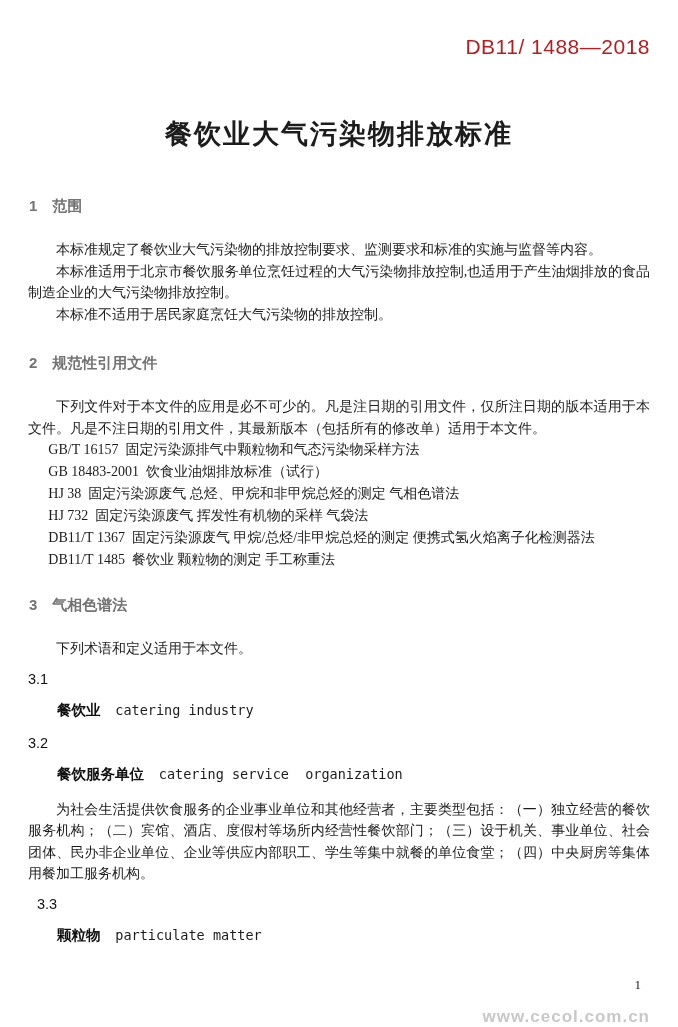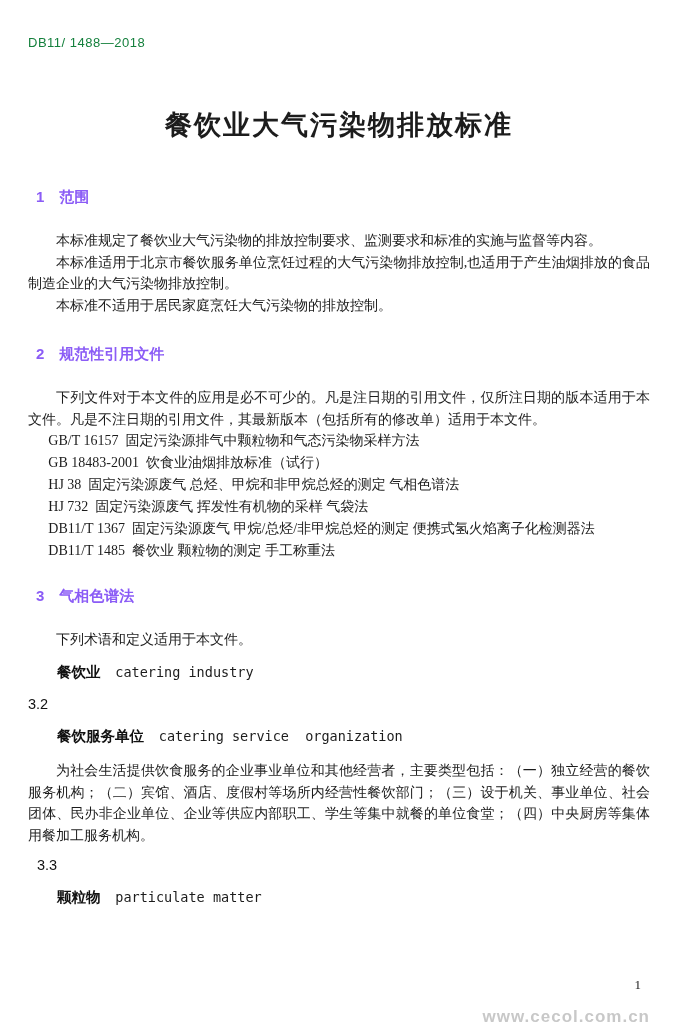--- a/index.html
+++ b/index.html
@@ -7,42 +7,42 @@
     width: 678px; height: 1027px;
     background: #ffffff;
     color: #1c1c1c;
     font-family: "Liberation Serif", serif;
     position: relative;
     overflow: hidden;
   }
   .page { padding: 35px 28px 0 28px; }
 
   .doc-header {
-    text-align: left;
+    text-align: right;
     font-family: "Liberation Sans", sans-serif;
-    font-size: 13px;
-    color: #15803d;
+    font-size: 21px;
+    color: #b91c1c;
     letter-spacing: 0.5px;
   }
 
   .doc-title {
     text-align: center;
     font-family: "Liberation Sans", sans-serif;
     font-size: 27px;
     font-weight: bold;
     margin: 57px 0 0 0;
     letter-spacing: 2px;
   }
 
   .sec-heading {
     font-family: "Liberation Sans", sans-serif;
     font-size: 15px;
     font-weight: bold;
-    margin: 8px;
-    color: #8b5cf6;
+    margin: 1px;
+    color: #737373;
   }
   .sec-num { margin-right: 15px; }
 
   .mt-sec1 { margin-top: 45px; }
   .mt-sec2 { margin-top: 29px; }
   .mt-sec3 { margin-top: 25px; }
 
   .sec-body { margin-top: 23px; }
 
   .body-p {
@@ -143,20 +143,21 @@
   </section>
 
   <section>
     <h2 class="sec-heading mt-sec3">
       <span class="sec-num">3</span><span>气相色谱法</span>
     </h2>
     <div class="sec-body">
       <p class="body-p">下列术语和定义适用于本文件。</p>
 
       <div>
+        <p class="term-num">3.1</p>
         <p class="term-head">
           <span class="term-zh">餐饮业</span><span class="term-en">catering industry</span>
         </p>
       </div>
 
       <div>
         <p class="term-num">3.2</p>
         <p class="term-head">
           <span class="term-zh">餐饮服务单位</span><span class="term-en">catering service  organization</span>
         </p>

